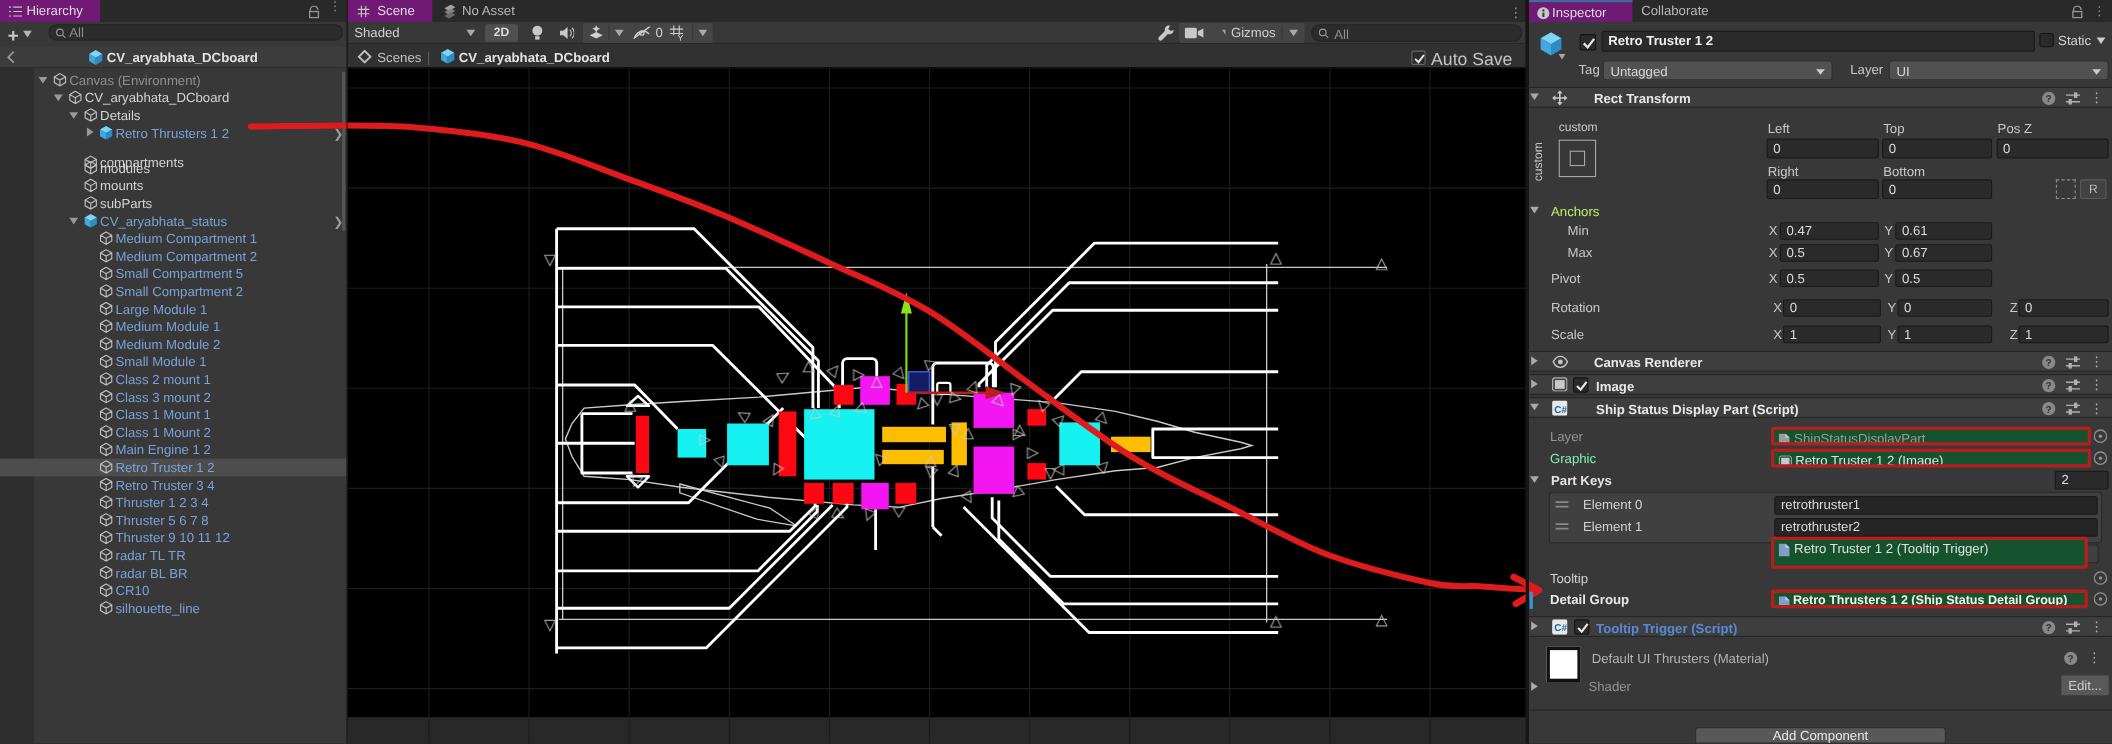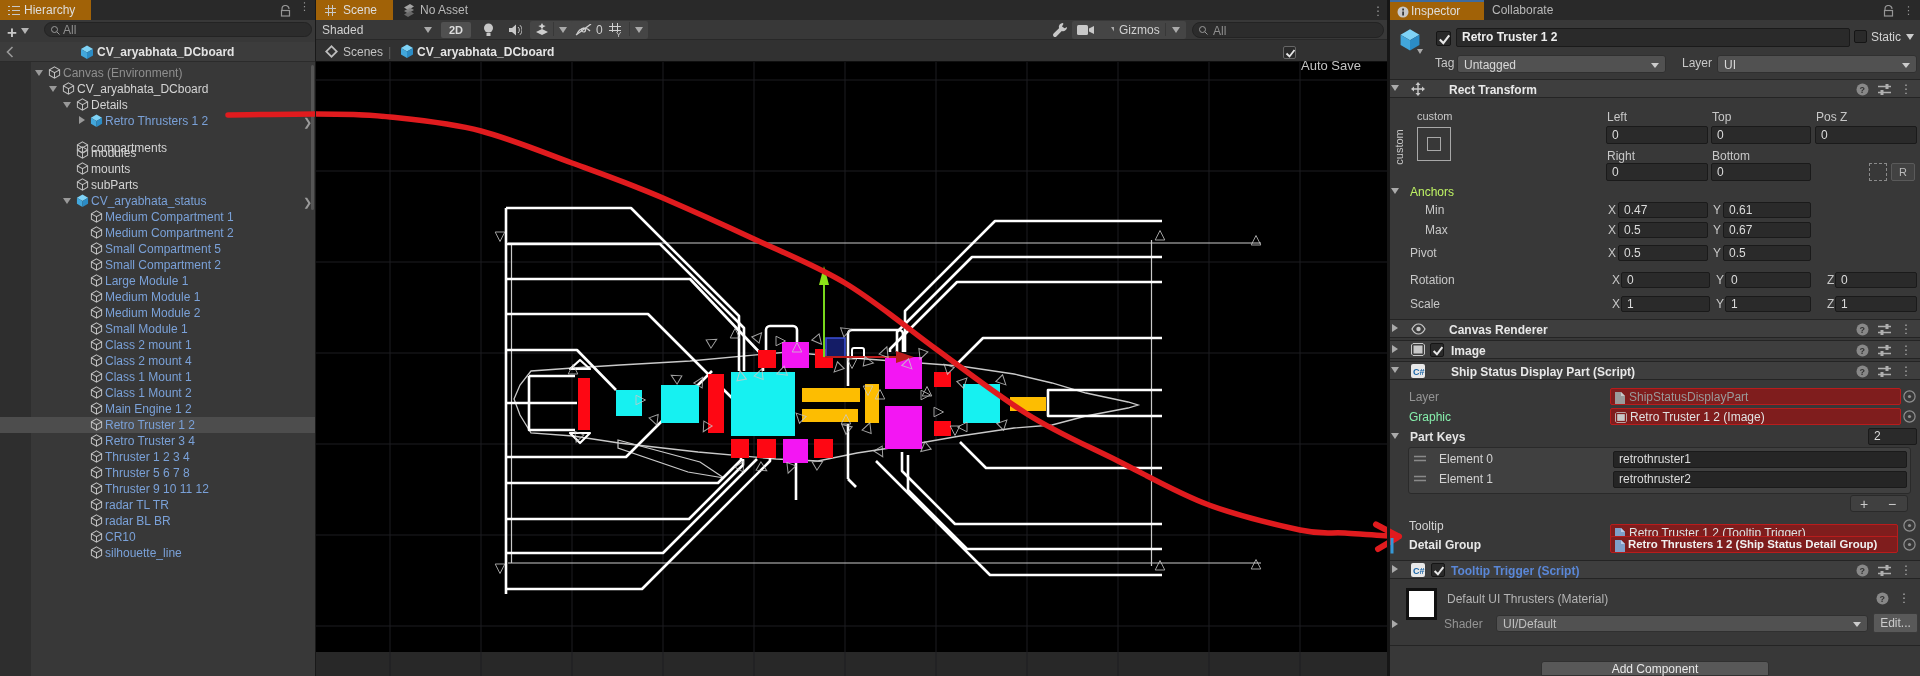--- a/index.html
+++ b/index.html
@@ -1,34 +1,34 @@
 <!DOCTYPE html>
 <html><head><meta charset="utf-8">
 <style>
 *{margin:0;padding:0;box-sizing:border-box}
 html,body{width:1920px;height:676px;overflow:hidden;background:#282828;font-family:"Liberation Sans",sans-serif}
 #root{position:absolute;left:0;top:0;width:1920px;height:676px}
 .abs{position:absolute}
 .b{font-weight:bold}
 
 .tabbar{background:#292929;height:20px}
-.tab{position:absolute;top:0;height:20px;background:#a16207;color:#dedede;font-size:12px}
+.tab{position:absolute;top:0;height:20px;background:#701a75;color:#dedede;font-size:12px}
 .fld{position:absolute;background:#2a2a2a;border:1px solid #1a1a1a;border-radius:2px;color:#dcdcdc;font-size:12px;line-height:14px;padding-left:5px}
 .dd{position:absolute;background:#515151;border:1px solid #303030;border-radius:3px;color:#d8d8d8;font-size:12px}
 .lbl{position:absolute;color:#c8c8c8;font-size:12px;white-space:nowrap}
 .wlbl{position:absolute;color:#dedede;font-size:12px;white-space:nowrap}
 .glbl{position:absolute;color:#949494;font-size:12px;white-space:nowrap}
 .ar-d{position:absolute;width:0;height:0;border-left:4.5px solid transparent;border-right:4.5px solid transparent;border-top:6px solid #aaa}
 .ar-r{position:absolute;width:0;height:0;border-top:4.5px solid transparent;border-bottom:4.5px solid transparent;border-left:6px solid #aaa}
 .dd .caret{position:absolute;right:6px;top:7px;width:0;height:0;border-left:4px solid transparent;border-right:4px solid transparent;border-top:5px solid #ccc}
 .chk{position:absolute;background:#2a2a2a;border:1px solid #151515;border-radius:2px}
 .chk svg{position:absolute;left:1px;top:1px}
 .hdr{position:absolute;left:1395px;width:525px;background:#3e3e3e;border-top:1px solid #242424;border-bottom:1px solid #242424}
 .hicons{position:absolute;right:8px;top:4px;display:flex;gap:9px}
-.obj{position:absolute;background:#7f1d1d;border:1px solid #b91c1c;border-radius:2px;color:#dcdcdc;font-size:12px;white-space:nowrap;overflow:hidden}
+.obj{position:absolute;background:#14532d;border:3px solid #b91c1c;border-radius:2px;color:#dcdcdc;font-size:12px;white-space:nowrap;overflow:hidden}
 
 .row{position:absolute;left:0;width:315px;height:16px;font-size:12px;line-height:16px;color:#d4d4d4;white-space:nowrap}
 .row .tx{position:absolute;top:0}
 .blue{color:#7aa1d8}
 .dim{color:#8f8f8f}
 .cube{position:absolute;top:1px;width:13px;height:13px}
 </style></head>
 <body>
 <div id="root">
 
@@ -185,21 +185,21 @@
         <div class="row" style="top:337px">
           <svg class="cube" style="left:90px" viewBox="0 0 14 14">
             <path fill="none" stroke="#c0c0c0" stroke-width="1.1" d="M7 1 12.5 4.2V9.8L7 13 1.5 9.8V4.2Z M1.5 4.2 7 7.3 12.5 4.2 M7 7.3V13"></path>
           </svg>
           <span class="tx blue" style="left:105px">Class 2 mount 1</span>
         </div>
         <div class="row" style="top:353px">
           <svg class="cube" style="left:90px" viewBox="0 0 14 14">
             <path fill="none" stroke="#c0c0c0" stroke-width="1.1" d="M7 1 12.5 4.2V9.8L7 13 1.5 9.8V4.2Z M1.5 4.2 7 7.3 12.5 4.2 M7 7.3V13"></path>
           </svg>
-          <span class="tx blue" style="left:105px">Class 2 mount 4</span>
+          <span class="tx blue" style="left:105px">Class 3 mount 2</span>
         </div>
         <div class="row" style="top:369px">
           <svg class="cube" style="left:90px" viewBox="0 0 14 14">
             <path fill="none" stroke="#c0c0c0" stroke-width="1.1" d="M7 1 12.5 4.2V9.8L7 13 1.5 9.8V4.2Z M1.5 4.2 7 7.3 12.5 4.2 M7 7.3V13"></path>
           </svg>
           <span class="tx blue" style="left:105px">Class 1 Mount 1</span>
         </div>
         <div class="row" style="top:385px">
           <svg class="cube" style="left:90px" viewBox="0 0 14 14">
             <path fill="none" stroke="#c0c0c0" stroke-width="1.1" d="M7 1 12.5 4.2V9.8L7 13 1.5 9.8V4.2Z M1.5 4.2 7 7.3 12.5 4.2 M7 7.3V13"></path>
@@ -353,21 +353,21 @@
         <path fill="#7fd3f6" d="M7 .5 13 4 7 7.5 1 4Z"></path>
         <path fill="#42a7dc" d="M1 4 7 7.5V14L1 10.5Z"></path>
         <path fill="#2b8cc6" d="M13 4 7 7.5V14l6-3.5Z"></path>
       </svg>
   <span class="abs b" style="left:101px;top:45px;font-size:12px;color:#e4e4e4">CV_aryabhata_DCboard</span>
   <div class="chk" style="left:967px;top:46px;width:13px;height:13px;border-color:#666">
         <svg width="11" height="11" viewBox="0 0 11 11">
           <path d="M1.5 5.5 4.5 8.5 9.5 2" stroke="#e8e8e8" stroke-width="1.8" fill="none"></path>
         </svg>
       </div>
-  <span class="abs" style="left:985px;top:58px;color:#c4c4c4;font-size:13px">Auto Save</span>
+  <span class="abs" style="left:985px;top:46px;color:#c4c4c4;font-size:16px">Auto Save</span>
 
   <svg class="abs" id="draw" style="left:0;top:62px" width="1071" height="614" viewBox="316 62 1071 614">
     <g id="grid" stroke="#1d1d21" stroke-width="1">
           <path d="M390 62V676"></path>
           <path d="M481 62V676"></path>
           <path d="M572 62V676"></path>
           <path d="M663 62V676"></path>
           <path d="M754 62V676"></path>
           <path d="M845 62V676"></path>
           <path d="M936 62V676"></path>
@@ -723,21 +723,21 @@
   <svg class="abs" style="left:19px;top:475px" width="12" height="7">
           <path stroke="#8a8a8a" stroke-width="1.5" d="M0 1.5h12M0 5.5h12"></path>
         </svg>
   <span class="lbl" style="left:44px;top:472px;color:#d2d2d2">Element 1</span>
   <div class="fld" style="left:218px;top:471px;width:294px;height:17px;line-height:15px;background:#252525">retrothruster2</div>
   <div class="abs" style="left:455px;top:495px;width:58px;height:17px;background:#404040;border:1px solid #2a2a2a;border-radius:3px;color:#ccc;font-size:14px">
           <span style="position:absolute;left:9px;top:0px">+</span>
           <span style="position:absolute;left:37px;top:0px">−</span>
         </div>
   <span class="lbl" style="left:14px;top:519px;color:#d2d2d2">Tooltip</span>
-  <div class="obj" style="left:215px;top:524px;width:288px;height:17px">
+  <div class="obj" style="left:215px;top:488px;width:288px;height:29px">
           <svg style="position:absolute;left:4px;top:3px" width="10" height="12">
             <path fill="#7f9fc8" d="M0 0h6l4 4v8H0Z"></path>
             <path fill="#b8cce8" d="M6 0l4 4H6Z"></path>
           </svg>
           <span style="position:absolute;left:18px;top:1px;color:#e0e0e0">Retro Truster 1 2 (Tooltip Trigger)</span>
         </div>
   <svg class="abs" style="left:508px;top:519px" width="13" height="13">
           <circle cx="6.5" cy="6.5" r="5.6" fill="none" stroke="#909090" stroke-width="1.2"></circle>
           <circle cx="6.5" cy="6.5" r="1.6" fill="#909090"></circle>
         </svg>
@@ -783,24 +783,20 @@
   <span class="glbl" style="left:52px;top:592px;color:#b4b4b4">Default UI Thrusters (Material)</span>
   <div class="hicons" style="top:592px;right:10px">
           <svg width="13" height="13">
             <circle cx="6.5" cy="6.5" r="6" fill="#888"></circle>
             <text x="3.5" y="10" font-size="9" fill="#333" font-weight="bold" font-family="Liberation Sans">?</text>
           </svg>
           <span style="color:#b0b0b0;font-size:12px;line-height:13px">⋮</span>
         </div>
   <div class="ar-r" style="left:-3px;top:620px"></div>
   <span class="glbl" style="left:49px;top:617px">Shader</span>
-  <div class="dd" style="left:101px;top:615px;width:372px;height:17px;color:#c0c0c0">
-          <span style="position:absolute;left:6px;top:1px">UI/Default</span>
-          <div class="caret" style="top:6px"></div>
-        </div>
   <div class="abs" style="left:478px;top:613px;width:45px;height:20px;background:#595959;border:1px solid #3a3a3a;border-radius:2px;color:#ccc;text-align:center;line-height:18px;font-size:12px">Edit...</div>
   <div class="abs" style="left:-5.5px;top:645px;width:530.5px;height:1px;background:#242424"></div>
   <div class="abs" style="left:146px;top:661px;width:228px;height:15px;background:#585858;border:1px solid #303030;border-radius:3px 3px 0 0;color:#e8e8e8;text-align:center;line-height:15px;font-size:12px">Add Component</div>
   </div>
 </div>
 
 <svg class="abs" style="left:0;top:0;pointer-events:none" width="1920" height="676">
   <path d="M228 115 C243 115 289 114 316 114 C343 114 362 114 390 117 C418 120 451 123 481 131 C511 139 542 152 572 163 C602 174 633 185 663 198 C693 211 724 225 754 239 C784 253 815 265 845 283 C875 301 906 327 936 349 C966 371 997 395 1027 414 C1057 433 1088 446 1118 461 C1148 476 1179 494 1209 505 C1239 516 1277 525 1300 530 C1323 535 1330 532 1345 533 C1360 534 1384 536 1392 536" fill="none" stroke="#e01b1e" stroke-width="5.5" stroke-linecap="round"></path>
   <path d="M1376 524.5 L1399 536.5 L1378 549" fill="none" stroke="#e01b1e" stroke-width="6" stroke-linecap="round" stroke-linejoin="round"></path>
   <rect x="1390.5" y="538" width="3" height="15.5" fill="#3598d6"></rect>

